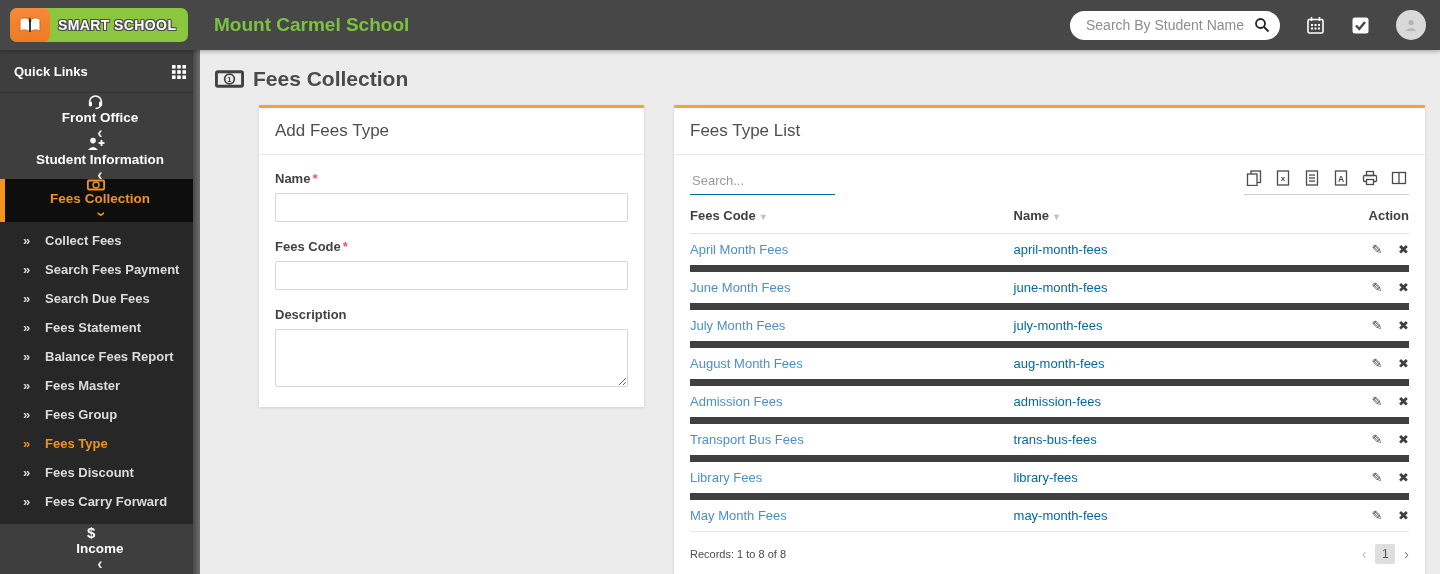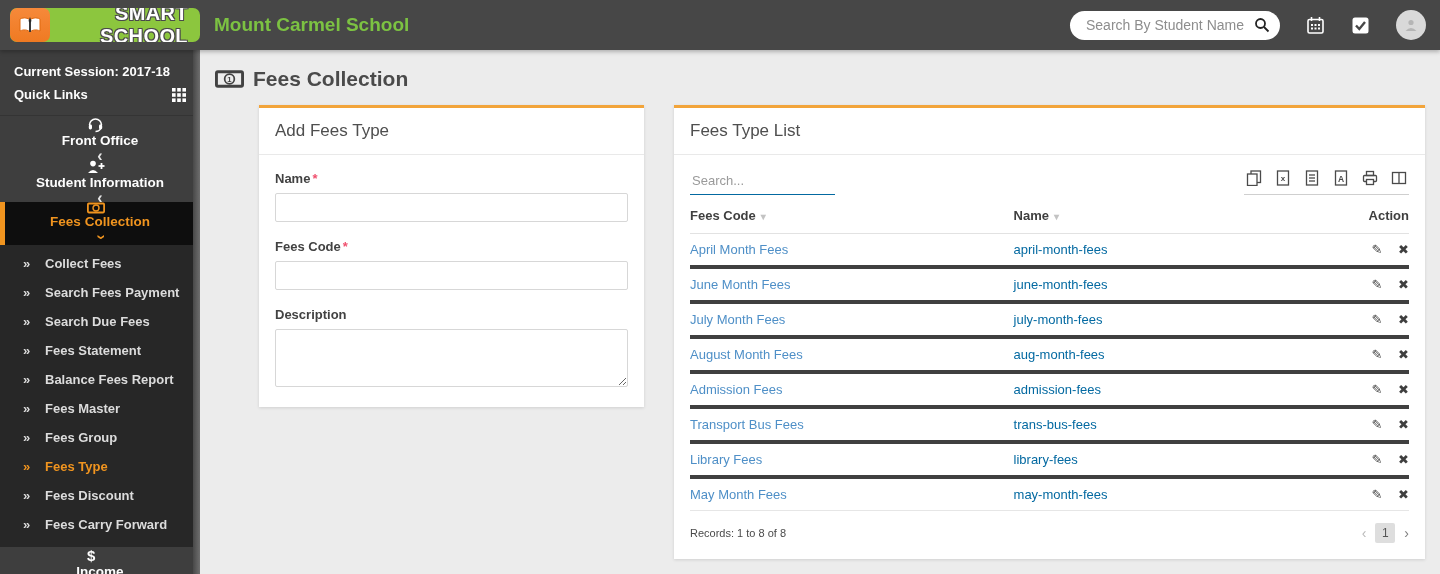--- a/index.html
+++ b/index.html
@@ -7,21 +7,21 @@
   body { font-family:"Liberation Sans", sans-serif; background:#ececec; color:#424242; }
 
   
   .topbar { height:50px; background:#474747; display:flex; align-items:center;
             box-shadow:0 2px 4px rgba(0,0,0,.25); position:relative; z-index:5; }
   .logo-zone { width:200px; display:flex; align-items:center; padding-left:10px; flex:none; }
   .logo-pill { display:flex; align-items:center; background:#8cc63e; border-radius:7px;
                height:34px; padding-right:12px; overflow:hidden; }
   .logo-book { width:40px; height:34px; background:linear-gradient(180deg,#f6893a,#ef7a22);
                border-radius:7px; display:flex; align-items:center; justify-content:center; flex:none; }
-  .logo-text { color:#fff; font-weight:800; font-size:20px; letter-spacing:.4px; margin-left:8px;
+  .logo-text { color:#fff; font-weight:800; font-size:14px; letter-spacing:.4px; margin-left:8px;
                text-shadow:1px 1px 0 #4a4a4a,-1px 1px 0 #4a4a4a,1px -1px 0 #4a4a4a,-1px -1px 0 #4a4a4a;text-align:right; }
   .school-name { color:#7cc242; font-weight:bold; font-size:19px; margin-left:14px; }
   .topbar-right { margin-left:auto; display:flex; align-items:center; gap:26px; padding-right:14px; }
   .search-pill { background:#fff; border-radius:15px; height:29px; width:210px;
                  display:flex; align-items:center; padding:0 10px 0 16px; }
   .search-pill input { border:none; outline:none; flex:1; font-size:14px; color:#555;
                        font-family:"Liberation Sans", sans-serif; min-width:0; }
   .search-pill input::placeholder { color:#8d8d8d; }
   .hdr-icon-btn { background:none; border:none; cursor:pointer; display:flex; align-items:center; }
   .avatar { width:30px; height:30px; border-radius:50%; background:#d9d9d9; border:none;
@@ -79,21 +79,21 @@
                 padding:4px 2px 6px; outline:none; color:#555; font-family:"Liberation Sans",sans-serif; }
   .tbl-search::placeholder { color:#9a9a9a; }
   .exports { display:flex; gap:13px; border-bottom:1px solid #cfcfcf; padding:0 2px 8px; }
   .exp { background:none; border:none; cursor:pointer; display:flex; color:#4a4a4a; padding:0; }
   .exp svg { stroke:#4a4a4a; }
   .tbl { padding:0 16px; font-size:13px; }
   .trow { display:grid; grid-template-columns:45% 43% 12%; align-items:center; }
   .thead-row { padding:13px 0 10px; border-bottom:1px solid #e2e2e2; font-weight:bold; color:#3f3f3f; }
   .sort { color:#c3c3c3; font-size:10px; margin-left:5px; }
   .th-action { text-align:right; }
-  .drow { padding:8px 0; border-bottom:4px solid #404040; }
+  .drow { padding:8px 0; border-bottom:7px solid #404040; }
   .drow:last-of-type { border-bottom:1px solid #e6e6e6; }
   .cell-name a { color:#4e8fc7; text-decoration:none; cursor:pointer; }
   .cell-code { color:#0369a1; }
   .cell-action { text-align:right; white-space:nowrap; }
   .act-btn { background:none; border:none; cursor:pointer; color:#3f3f3f; font-size:13px; padding:0; }
   .act-btn + .act-btn { margin-left:12px; }
   .list-foot { display:flex; align-items:center; justify-content:space-between; padding:12px 16px 16px; }
   .records { font-size:11px; color:#4a4a4a; }
   .pager { display:flex; align-items:center; gap:9px; }
   .pg-arrow { background:none; border:none; color:#b9b9b9; font-size:14px; cursor:pointer; padding:0; }
@@ -155,21 +155,20 @@
           <path d="M1.5 13 q5.5 -6 11 0 Z"></path>
       </svg>
     </button>
   </div>
 </div>
 
 <div class="shell">
 
   <div class="sidebar">
     <div class="session-block">
-      <div class="session-line">Current Session: 2017-18</div>
       <div class="session-line quick-links">
         <span>Quick Links</span>
         <svg width="14" height="14" viewBox="0 0 14 14" fill="#fff">
           <rect x="0" y="0" width="3.6" height="3.6"></rect>
             <rect x="5.2" y="0" width="3.6" height="3.6"></rect>
             <rect x="10.4" y="0" width="3.6" height="3.6"></rect>
           <rect x="0" y="5.2" width="3.6" height="3.6"></rect>
             <rect x="5.2" y="5.2" width="3.6" height="3.6"></rect>
             <rect x="10.4" y="5.2" width="3.6" height="3.6"></rect>
           <rect x="0" y="10.4" width="3.6" height="3.6"></rect>

